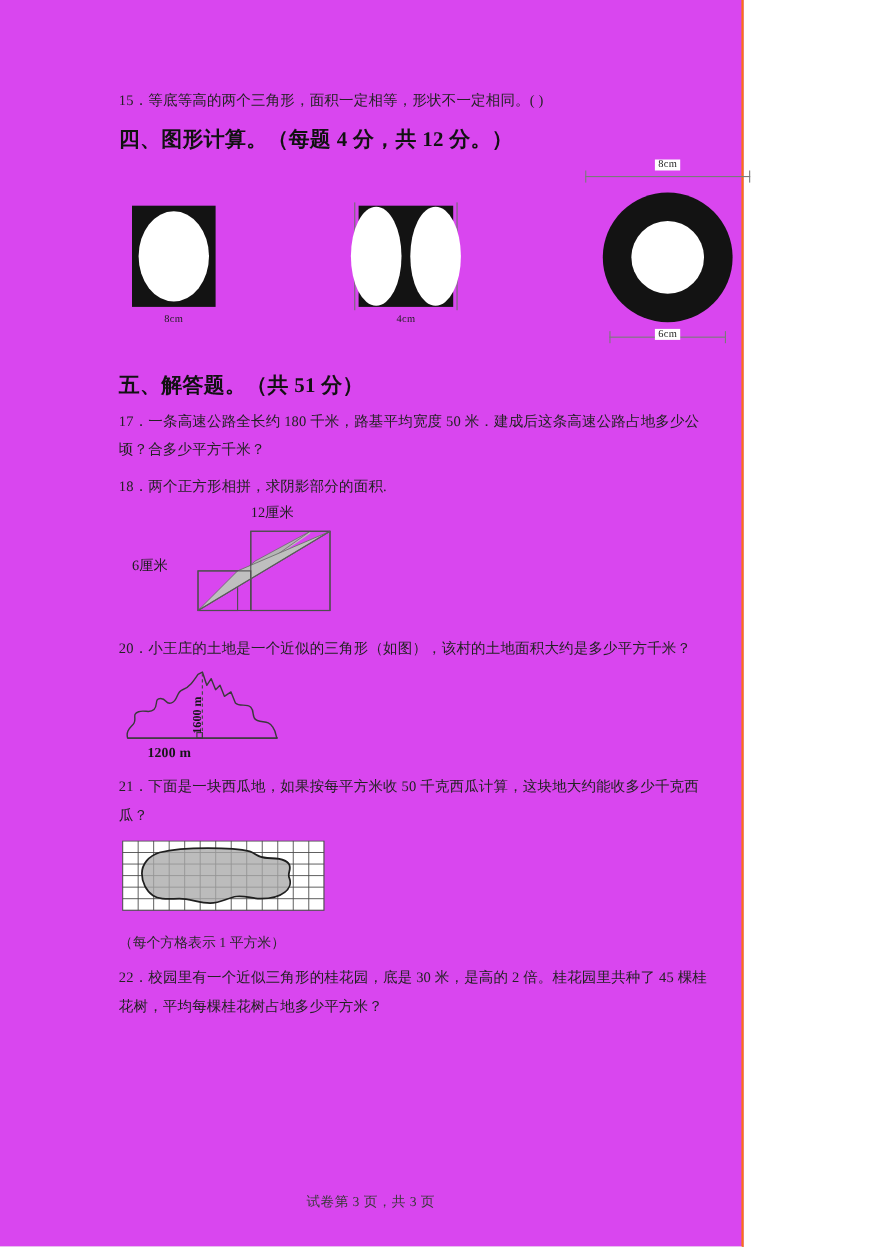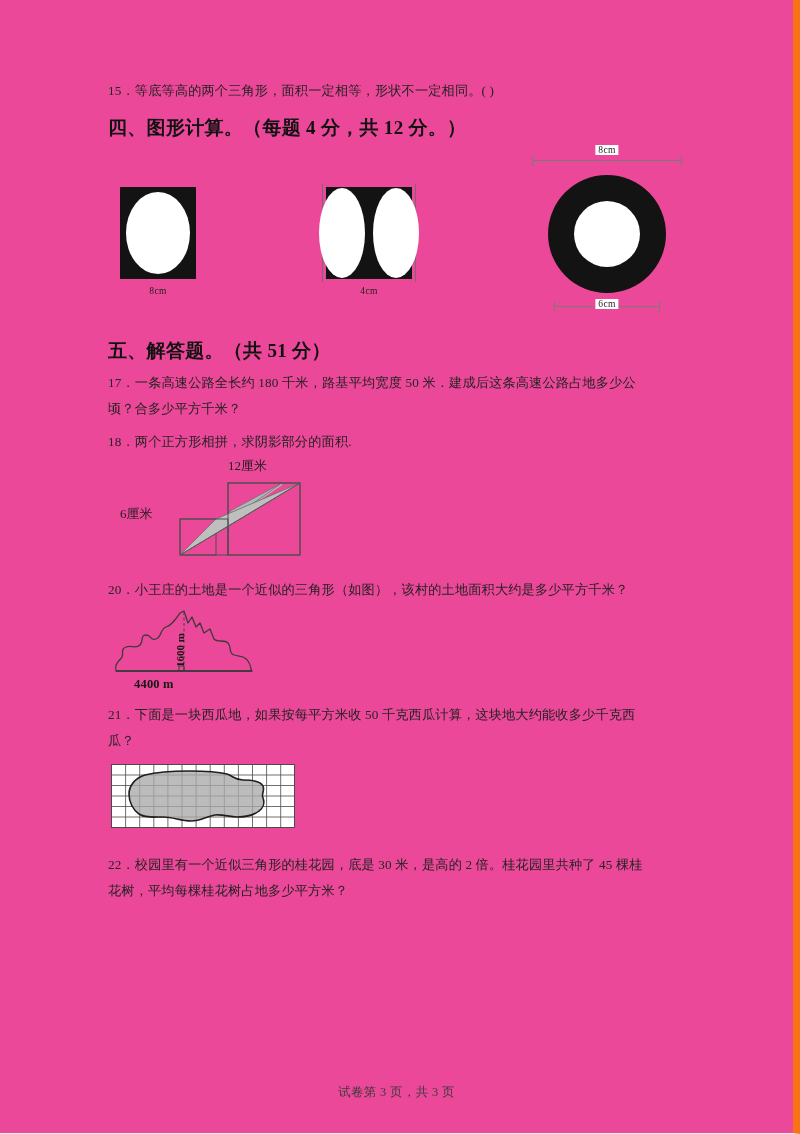--- a/index.html
+++ b/index.html
@@ -11,25 +11,25 @@
     width: 800px;
     height: 1134px;
     position: relative;
     overflow: hidden;
     font-family: "Liberation Serif", "DejaVu Serif", serif;
     color: #1b1b1b;
   }
   .page {
     position: absolute;
     left: 0; top: 0;
-    width: 800px; height: 1134px;
+    width: 676px; height: 1134px;
     box-sizing: border-box;
-    border-right: 7px solid #f97316;
+    border-right: 2px solid #f97316;
     border-bottom: 1px solid #efefef;
-    background: #ec4899;
+    background: #d946ef;
   }
   .content {
     position: absolute;
     left: 108px;
     top: 78px;
     width: 584px;
   }
 
   
   .qline {
@@ -308,21 +308,21 @@
         <path d="M6,62 C4,54 10,52 12,48 C14,44 10,40 16,38 C22,36 26,40 30,36
                  C34,32 30,26 36,26 C42,26 40,32 46,30 C52,28 50,20 56,18
                  C62,16 66,10 70,4 L74,2 L78,14 L82,8 L86,18 L90,14 L94,24
                  L100,20 L104,30 C108,34 114,30 118,34 C122,38 118,44 124,46
                  C130,48 134,46 138,52 C142,58 140,60 142,62 Z" fill="none" stroke="#3a3a3a" stroke-width="1.3" stroke-linejoin="round"></path>
         <line x1="6" y1="62" x2="142" y2="62" stroke="#3a3a3a" stroke-width="1.3"></line>
         <line x1="74" y1="3" x2="74" y2="62" stroke="#4a4a4a" stroke-width="1.1" stroke-dasharray="3,2.5"></line>
         <rect x="69" y="57" width="5" height="5" fill="none" stroke="#3a3a3a" stroke-width="1"></rect>
       </svg>
       <div class="vlabel" style="left:66px; top:58px;">1600 m</div>
-      <div class="hlabel" style="left:26px; top:68px;">4400 m</div>
+      <div class="hlabel" style="left:26px; top:68px;">1200 m</div>
     </div>
 
     <div class="gap-s"></div>
 
     <div class="qline">21．下面是一块西瓜地，如果按每平方米收 50 千克西瓜计算，这块地大约能收多少千克西</div>
     <div class="qline">瓜？</div>
 
     <div class="fig21">
       <svg width="196" height="72" viewBox="0 0 196 72" style="position:absolute; left:3px; top:4px;">
         <g>
@@ -349,20 +349,21 @@
                  C122,12 124,16 132,16 C142,16 150,18 152,22
                  C154,27 150,30 152,34 C154,39 152,44 148,47
                  C143,51 134,53 126,53 C118,53 112,50 104,51
                  C96,52 90,57 80,57 C70,57 62,53 52,53
                  C42,53 34,54 28,50 C22,46 18,38 18,30 Z" fill="#a9a9a9" fill-opacity="0.78" stroke="#1f1f1f" stroke-width="1.6" stroke-linejoin="round"></path>
       </svg>
     </div>
 
     <div class="gap-s"></div>
 
+    <div class="note-line">（每个方格表示 1 平方米）</div>
 
     <div class="gap-s"></div>
 
     <div class="qline">22．校园里有一个近似三角形的桂花园，底是 30 米，是高的 2 倍。桂花园里共种了 45 棵桂</div>
     <div class="qline">花树，平均每棵桂花树占地多少平方米？</div>
 
   </div>
 
 
   <div class="footer">试卷第 3 页，共 3 页</div>

